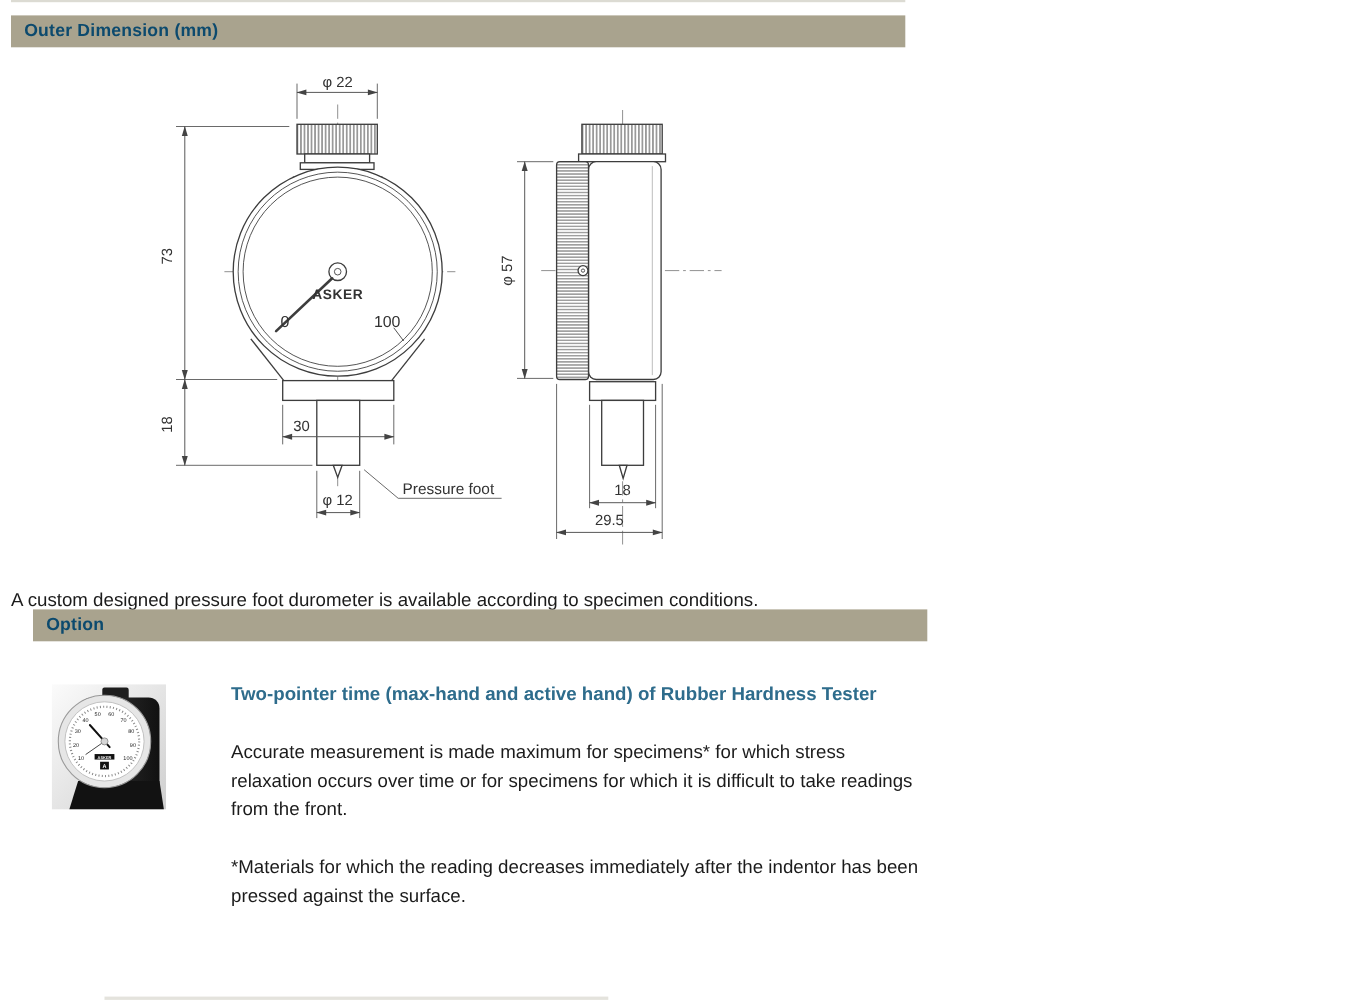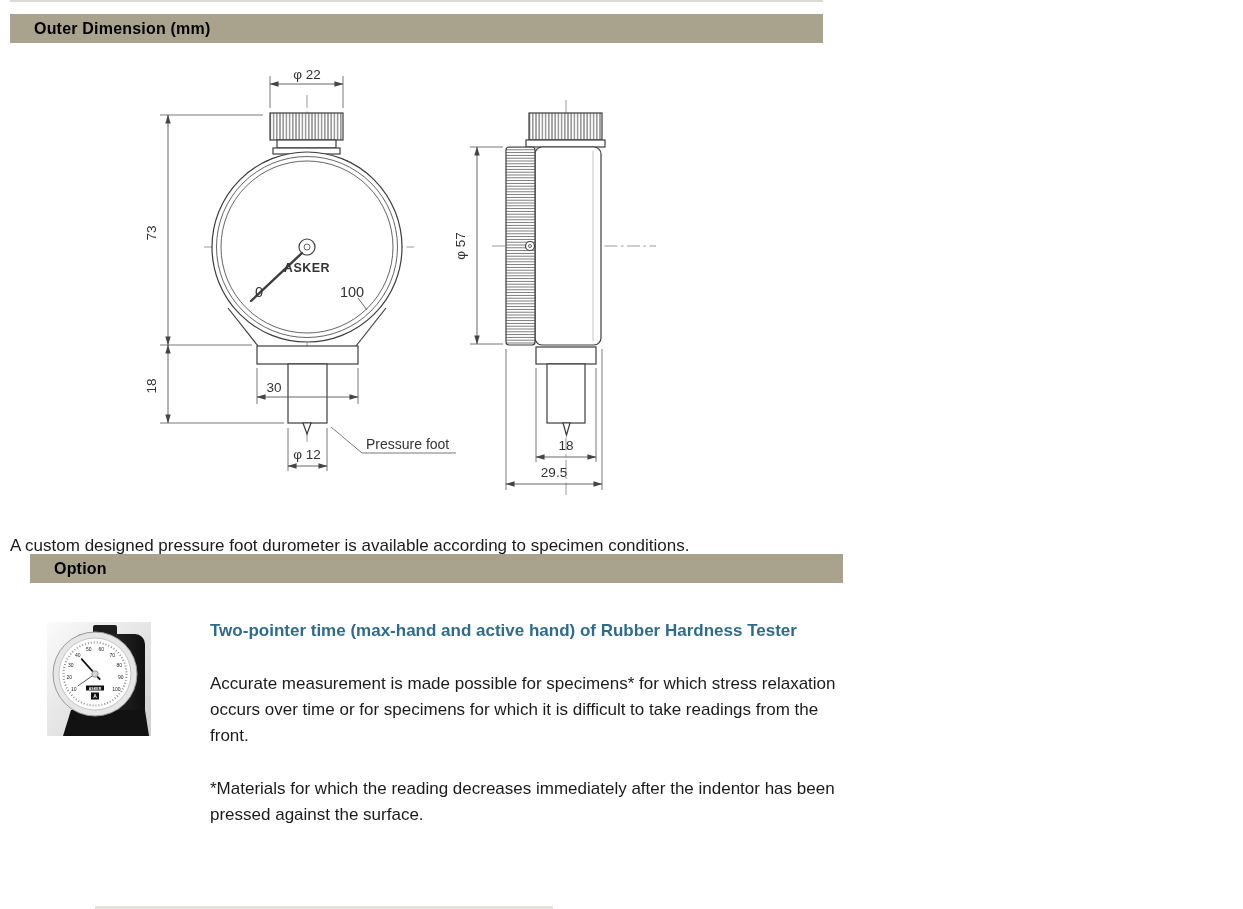--- a/index.html
+++ b/index.html
@@ -3,21 +3,21 @@
 <meta charset="utf-8">
 <style>
   html,body { margin:0; padding:0; background:#ffffff; }
   body { font-family:"Liberation Sans", sans-serif; color:#1b1b1b; }
   .page { position:relative; width:1243px; height:909px; background:#fff; overflow:hidden; }
 
   .top-strip { position:absolute; left:10px; top:0; width:813px; height:2px; background:#dcdbd3; }
   .bottom-partial { position:absolute; left:95px; top:906px; width:458px; height:3px; background:#d8d7cf; opacity:.7; }
 
   .section-bar { position:absolute; left:10px; width:813px; height:29px; background:#a9a38e; }
-  .section-bar .bar-title { color:#000000; font-weight:bold; font-size:16px; line-height:29px; padding-left:24px; letter-spacing:.2px; }
+  .section-bar .bar-title { color:#0c4a6e; font-weight:bold; font-size:16px; line-height:29px; padding-left:12px; letter-spacing:.2px; }
   #bar-outer { top:14px; }
   #bar-option { top:554px;margin-left:20px; }
 
   #drawing { position:absolute; left:140px; top:58px; width:545px; height:440px; }
   #drawing text { font-family:"Liberation Sans", sans-serif; fill:#333; }
   .obj { stroke:#3d3d3d; fill:none; stroke-width:1.2; }
   .obj-thin { stroke:#3d3d3d; fill:none; stroke-width:0.8; }
   .objw { stroke:#3d3d3d; fill:#ffffff; stroke-width:1.2; }
   .dim { stroke:#555; stroke-width:0.9; fill:none; }
   .ext { stroke:#555; stroke-width:0.8; fill:none; }
@@ -193,19 +193,19 @@
     <rect x="44" y="70.5" width="8" height="7" fill="#111"></rect>
     <text x="48" y="76" font-size="5" font-weight="bold" fill="#fff" text-anchor="middle">A</text>
     <line x1="48" y1="52" x2="34.7" y2="37.1" stroke="#111" stroke-width="1.8" stroke-linecap="round"></line>
     <line x1="48" y1="52" x2="52.7" y2="57.2" stroke="#111" stroke-width="1.8" stroke-linecap="round"></line>
     <line x1="48" y1="52" x2="30.8" y2="64" stroke="#444" stroke-width="0.9"></line>
     <circle cx="48" cy="52" r="3.2" fill="#d6d6d6" stroke="#7d7d7d" stroke-width="0.7"></circle>
   </svg>
 
   <div class="option-text">
     <h3 class="option-heading">Two-pointer time (max-hand and active hand) of Rubber Hardness Tester</h3>
-    <p class="para-gap">Accurate measurement is made possible for specimens* for which stress relaxation occurs over time or for specimens for which it is difficult to take readings from the front.</p>
+    <p class="para-gap">Accurate measurement is made maximum for specimens* for which stress relaxation occurs over time or for specimens for which it is difficult to take readings from the front.</p>
     <p class="para-gap">*Materials for which the reading decreases immediately after the indentor has been pressed against the surface.</p>
   </div>
 
   <div class="bottom-partial"></div>
 
 </div>
 
 </body></html>

